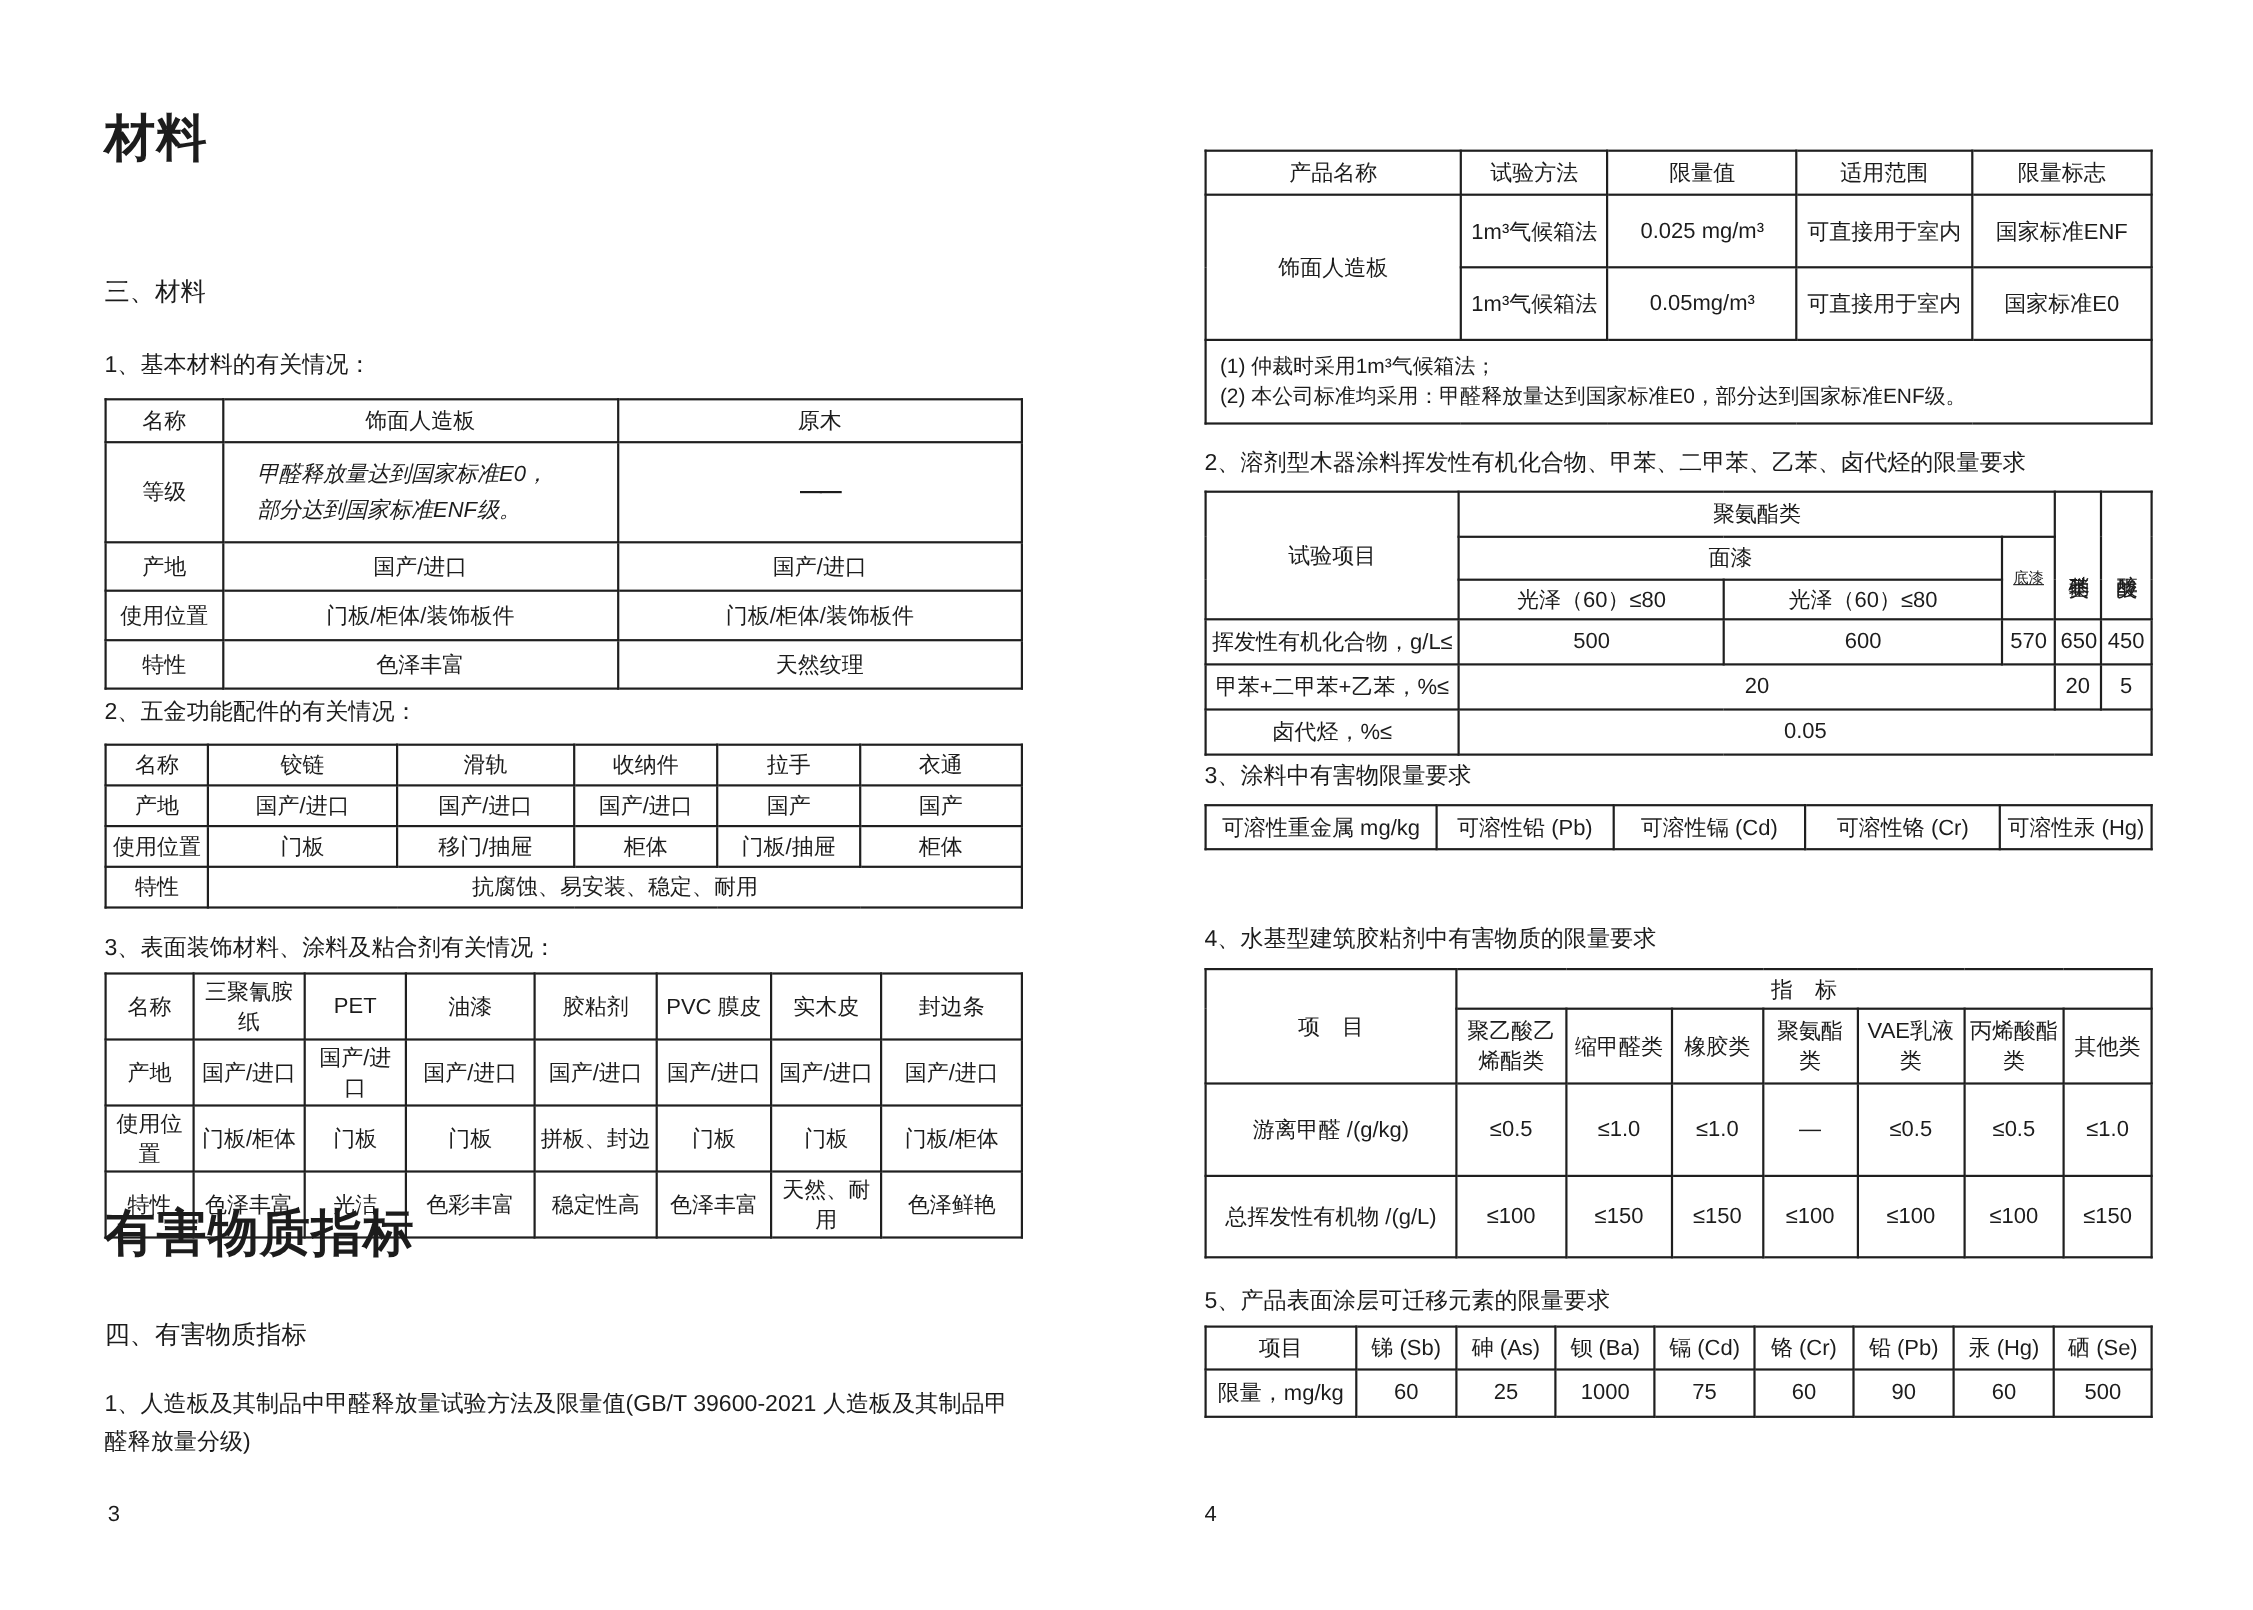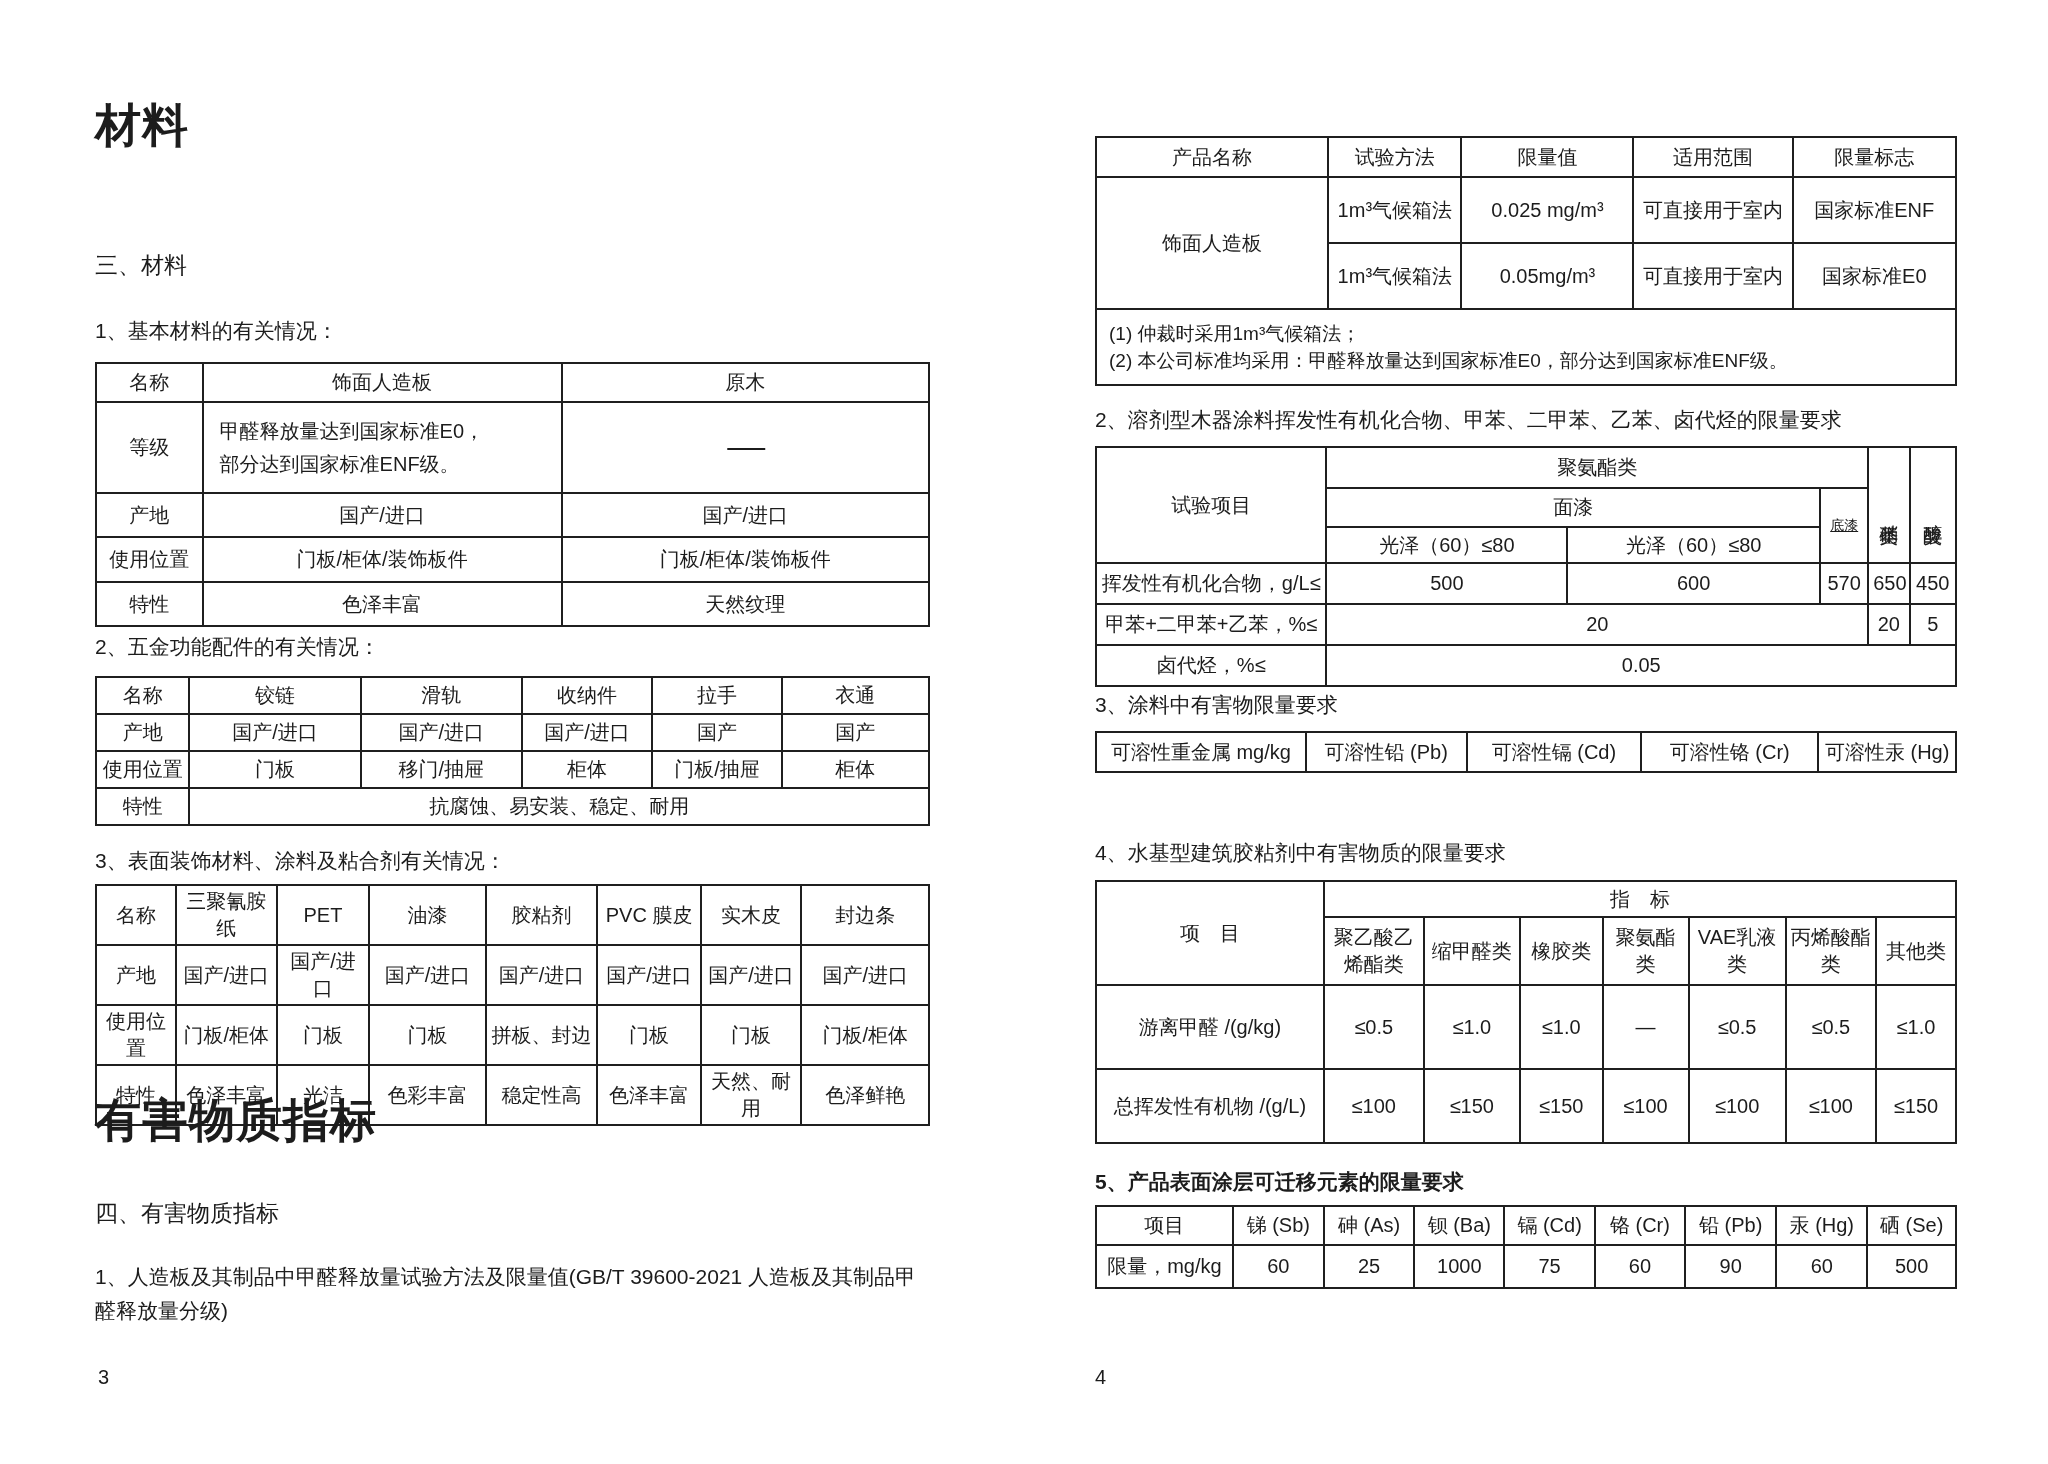--- a/index.html
+++ b/index.html
@@ -24,21 +24,21 @@
     border:2px solid #1f1f1f;text-align:center;vertical-align:middle;
     font-size:20px;padding:2px 4px;overflow:hidden;
   }
 
   
   .t1 tr:nth-child(1) td{height:33px;}
   .t1 tr:nth-child(2) td{height:85px;}
   .t1 tr:nth-child(3) td{height:38px;}
   .t1 tr:nth-child(4) td{height:39px;}
   .t1 tr:nth-child(5) td{height:38px;}
-  .t1 td.lines{text-align:left;padding-left:16px;line-height:33px;}
+  .t1 td.lines{text-align:left;padding-left:30px;line-height:33px;font-style:italic;}
   .dash{font-weight:700;letter-spacing:-2px;}
 
   
   .t2 td{height:31px;}
 
   
   .t3 tr:nth-child(1) td{height:28px;}
   .t3 tr:nth-child(2) td{height:34px;}
   .t3 tr:nth-child(3) td{height:32px;}
   .t3 tr:nth-child(4) td{height:32px;}
@@ -386,21 +386,21 @@
         <td>≤150</td>
         <td>≤150</td>
         <td>≤100</td>
         <td>≤100</td>
         <td>≤100</td>
         <td>≤150</td>
       </tr>
     </tbody>
       </table>
 
-    <div class="abs caption" style="top:1168px;font-weight:bold;">5、产品表面涂层可迁移元素的限量要求</div>
+    <div class="abs caption" style="top:1168px;">5、产品表面涂层可迁移元素的限量要求</div>
 
     <table class="tbl tE abs" style="top:1205px;">
       <colgroup>
           <col style="width:15.9%">
           <col style="width:10.6%">
           <col style="width:10.5%">
           <col style="width:10.5%">
           <col style="width:10.5%">
           <col style="width:10.5%">
           <col style="width:10.6%">

